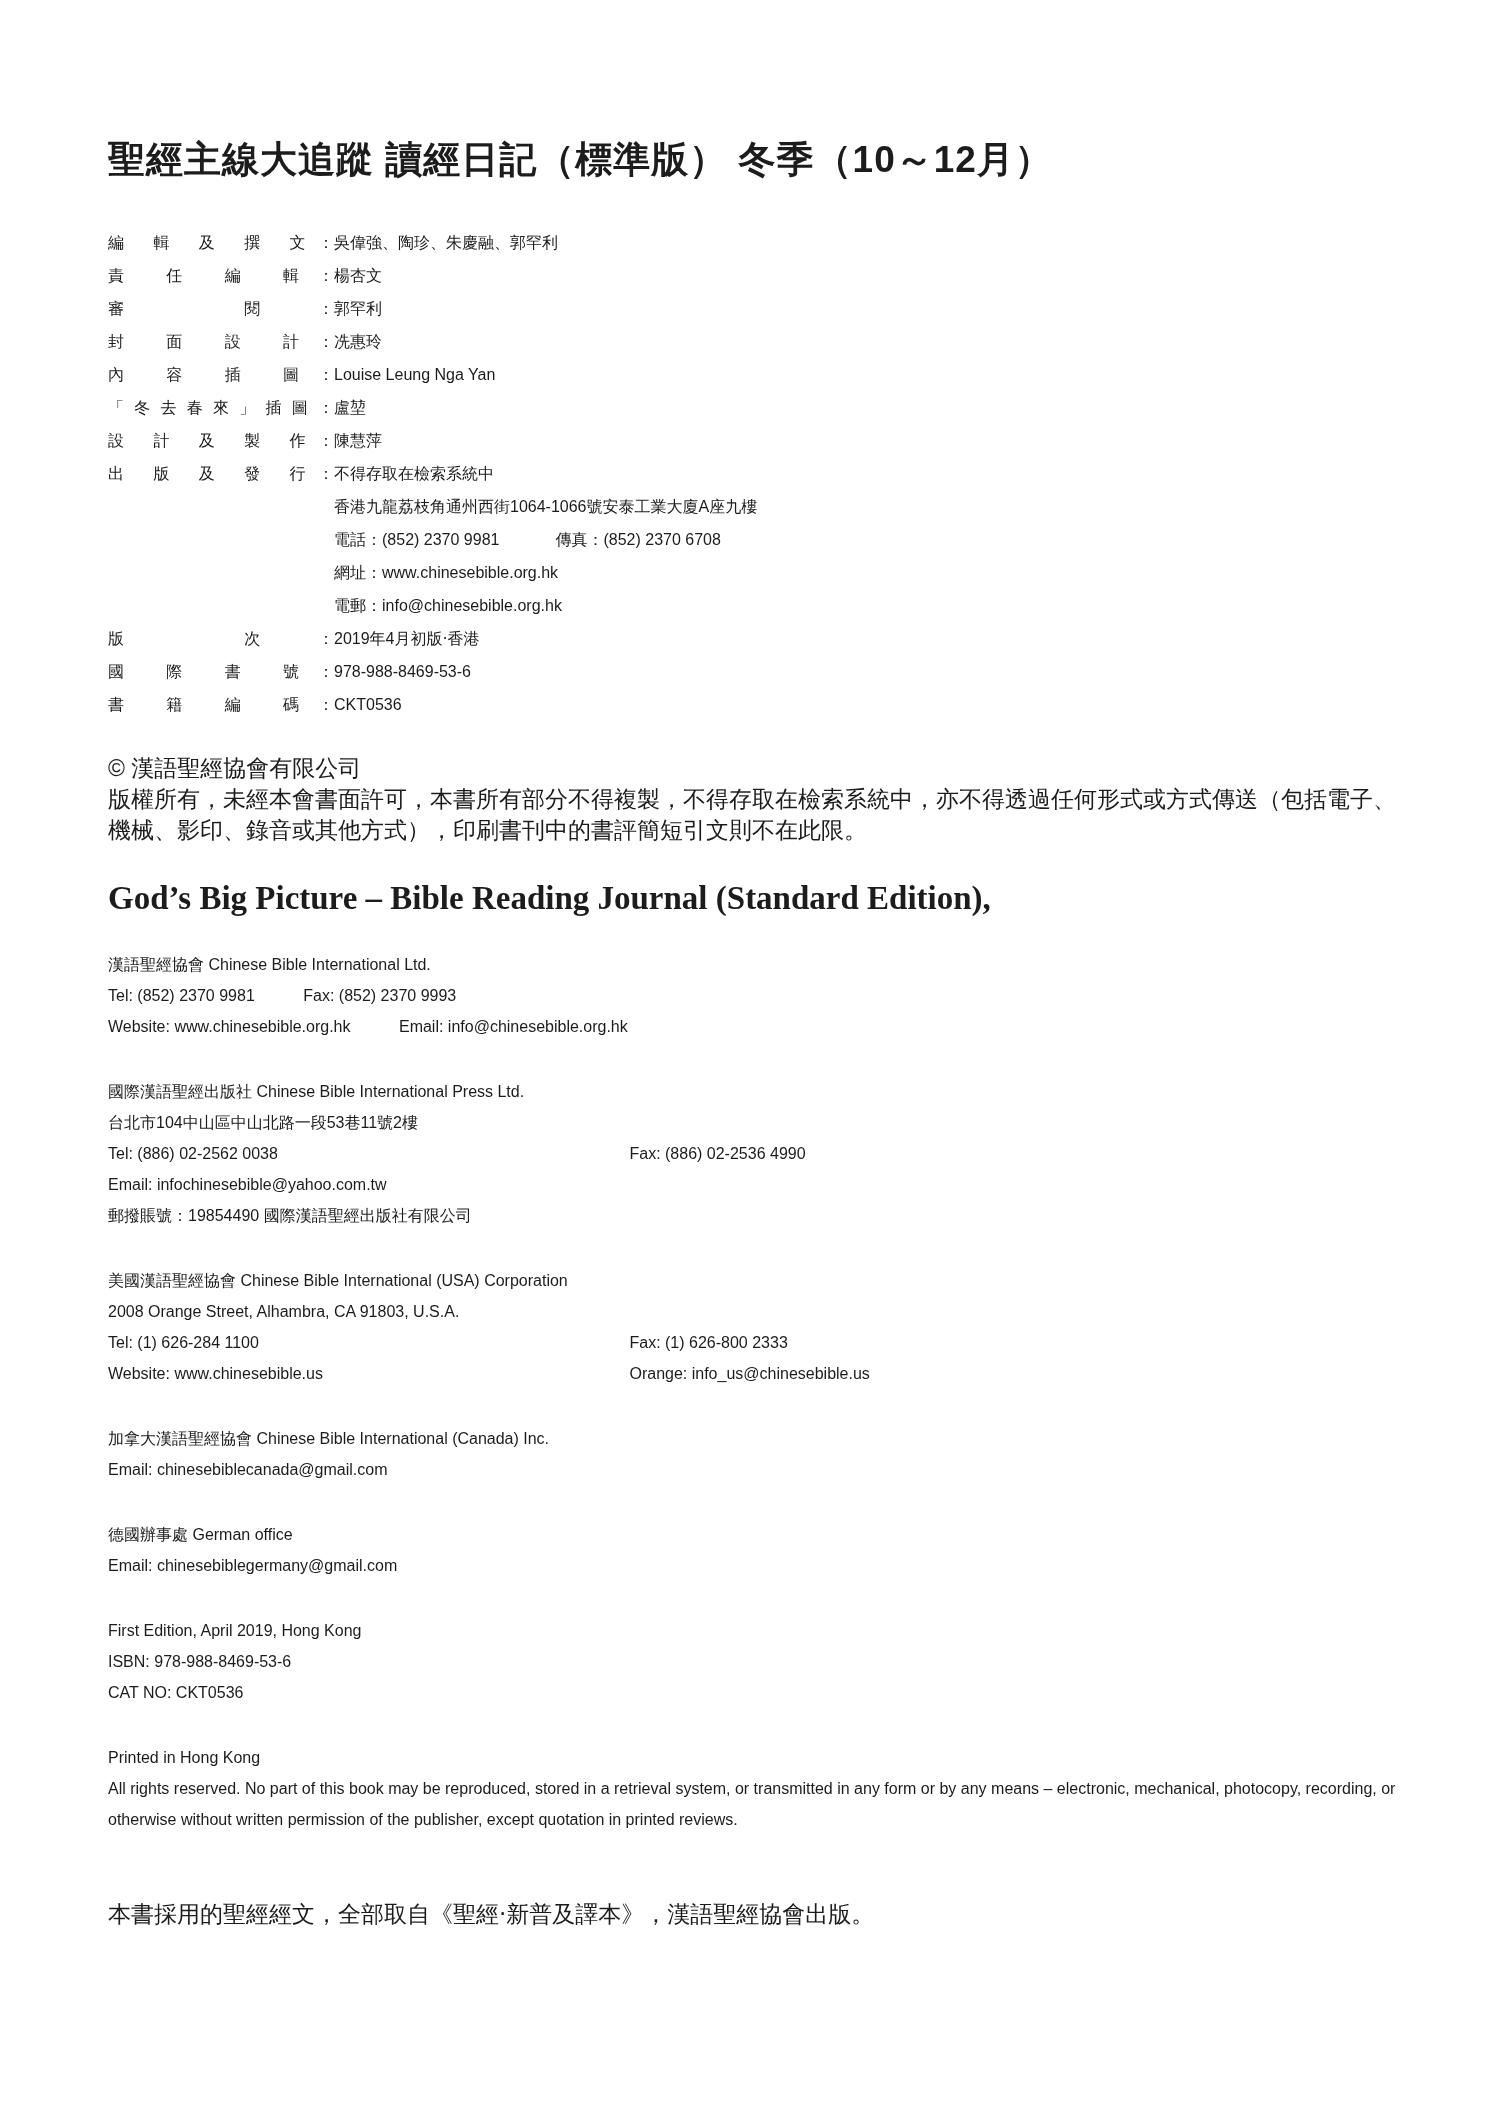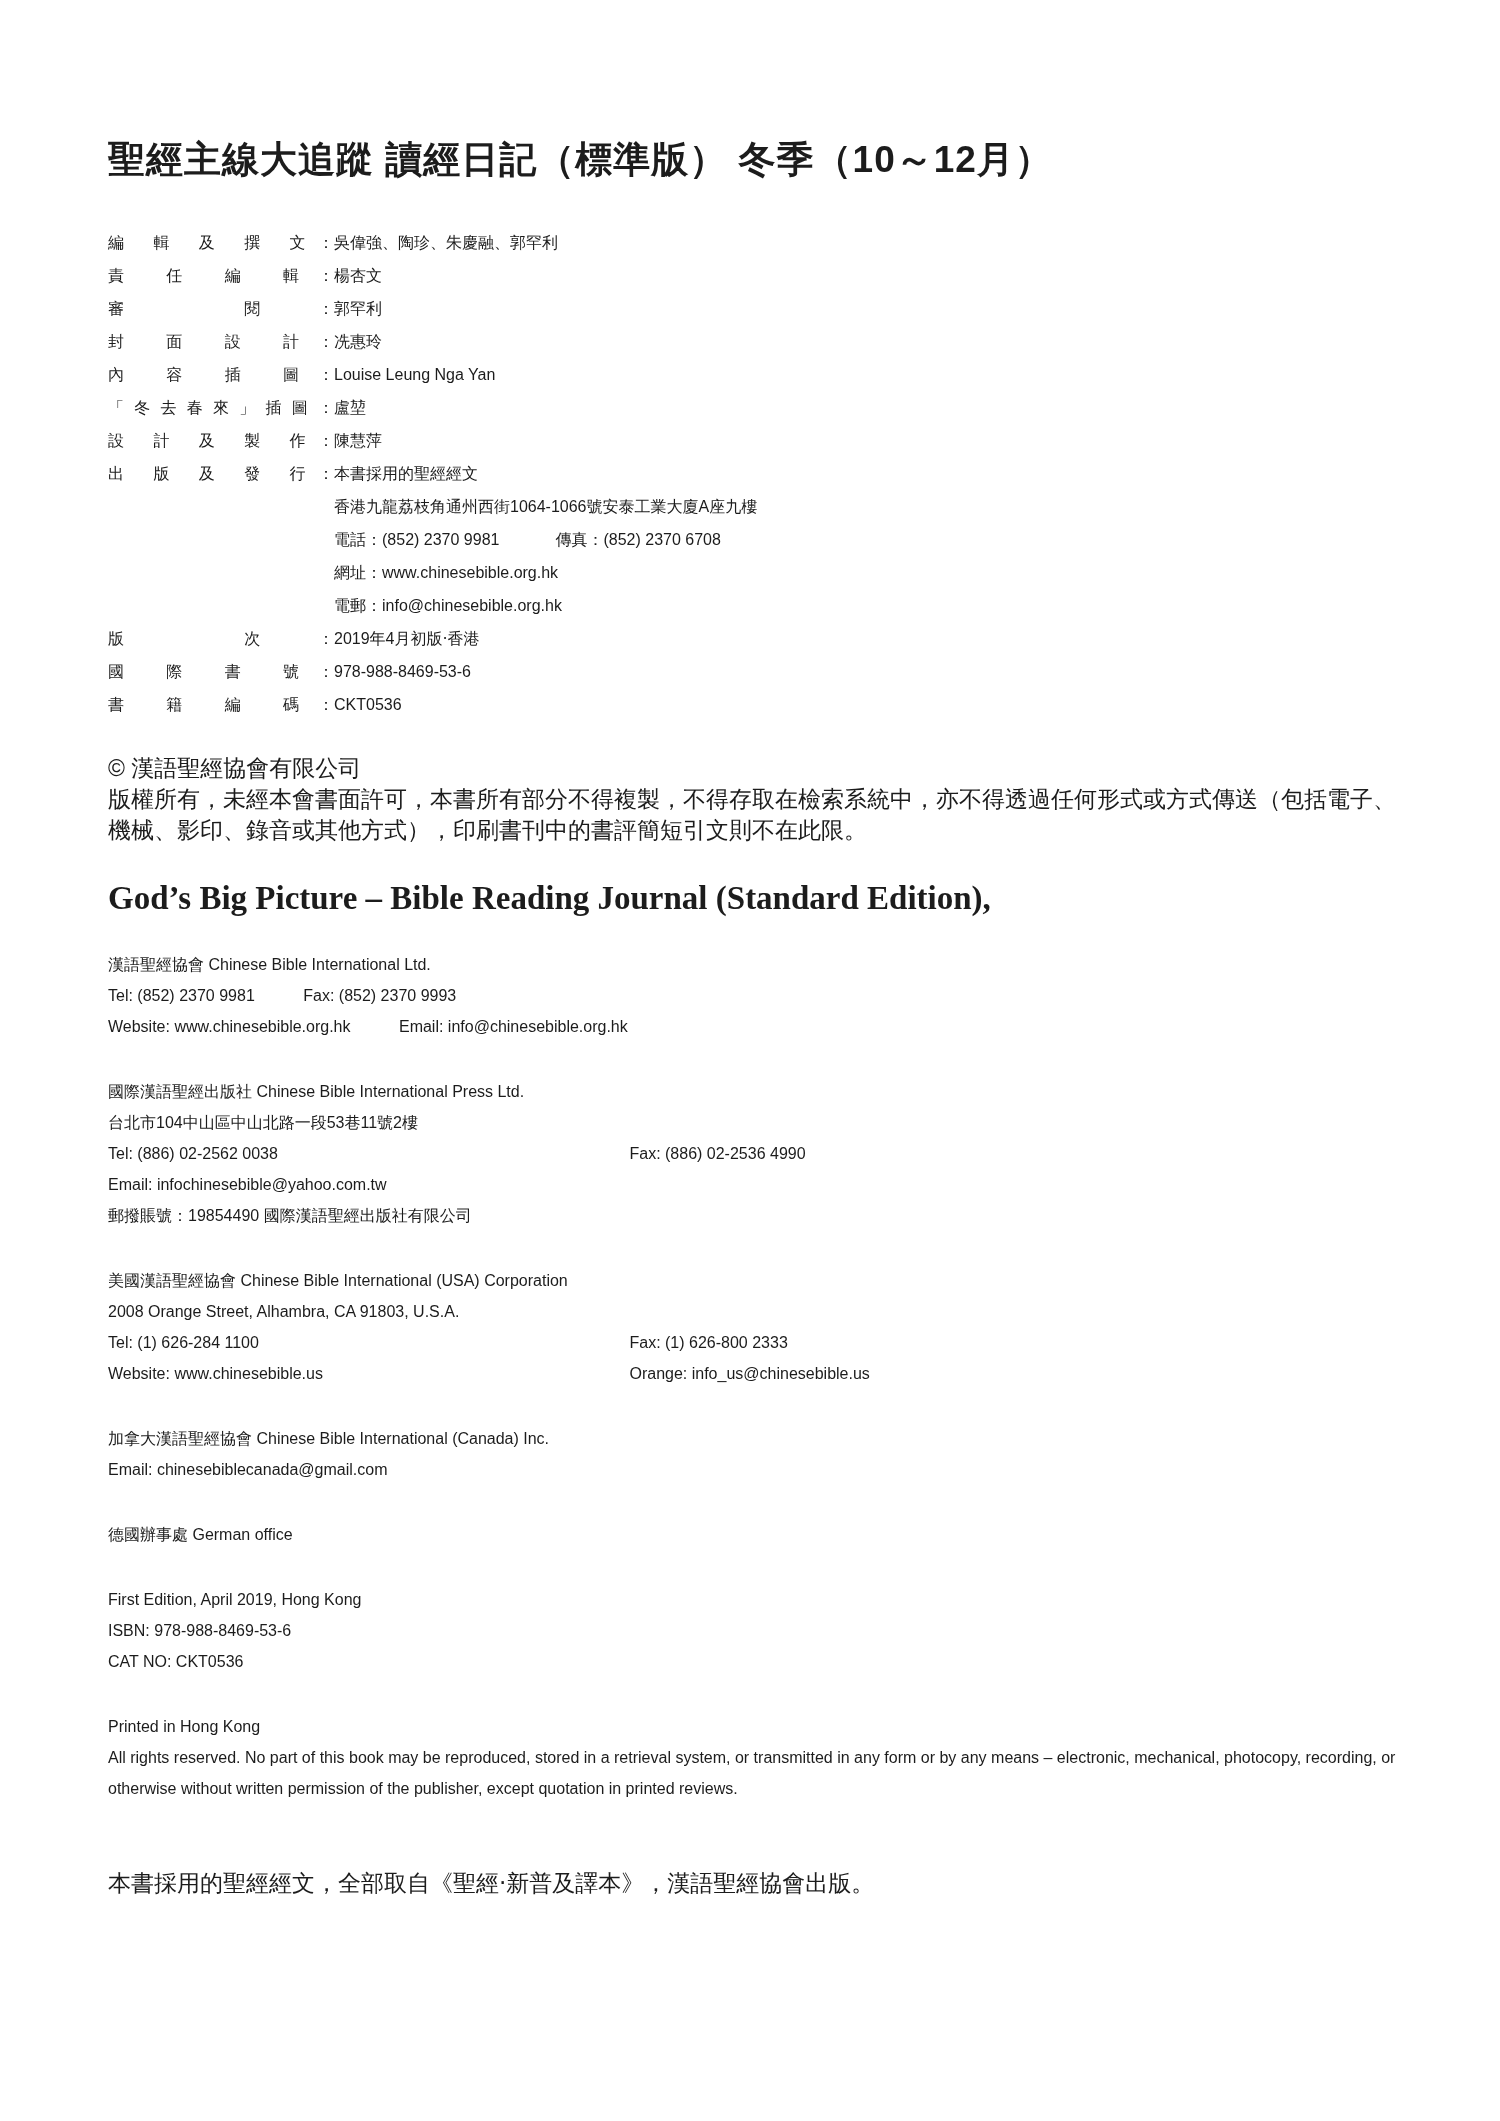--- a/index.html
+++ b/index.html
@@ -90,21 +90,21 @@
     <div class="credit-row">
       <span class="credit-label">「冬去春來」插圖：</span>
       <span class="credit-value">盧堃</span>
     </div>
     <div class="credit-row">
       <span class="credit-label">設 計 及 製 作：</span>
       <span class="credit-value">陳慧萍</span>
     </div>
     <div class="credit-row">
       <span class="credit-label">出 版 及 發 行：</span>
-      <span class="credit-value">本書採用的聖經經文</span>
+      <span class="credit-value">不得存取在檢索系統中</span>
     </div>
     <div class="credit-row">
       <span class="credit-label"></span>
       <span class="credit-value">香港九龍荔枝角通州西街1064-1066號安泰工業大廈A座九樓</span>
     </div>
     <div class="credit-row">
       <span class="credit-label"></span>
       <span class="credit-value">電話：(852) 2370 9981</span>
       <span class="credit-value2">傳真：(852) 2370 6708</span>
     </div>
@@ -175,20 +175,21 @@
     </div>
   </div>
 
   <div class="office">
     <div class="line">加拿大漢語聖經協會 Chinese Bible International (Canada) Inc.</div>
     <div class="line">Email: chinesebiblecanada@gmail.com</div>
   </div>
 
   <div class="office">
     <div class="line">德國辦事處 German office</div>
+    <div class="line">Email: chinesebiblegermany@gmail.com</div>
   </div>
 
   <div class="office">
     <div class="line">First Edition, April 2019, Hong Kong</div>
     <div class="line">ISBN: 978-988-8469-53-6</div>
     <div class="line">CAT NO: CKT0536</div>
   </div>
 
   <div class="office">
     <div class="line">Printed in Hong Kong</div>

